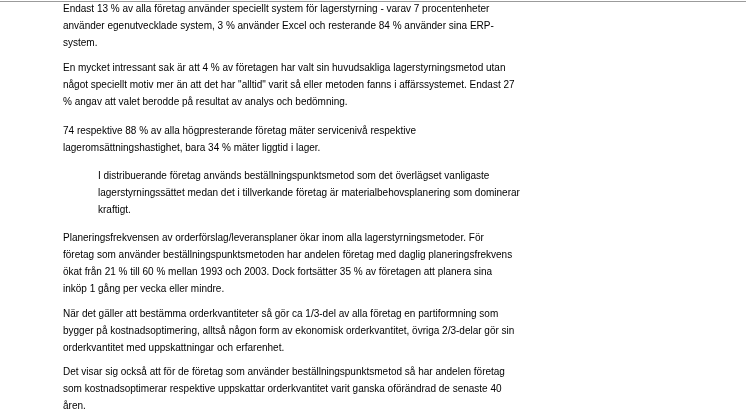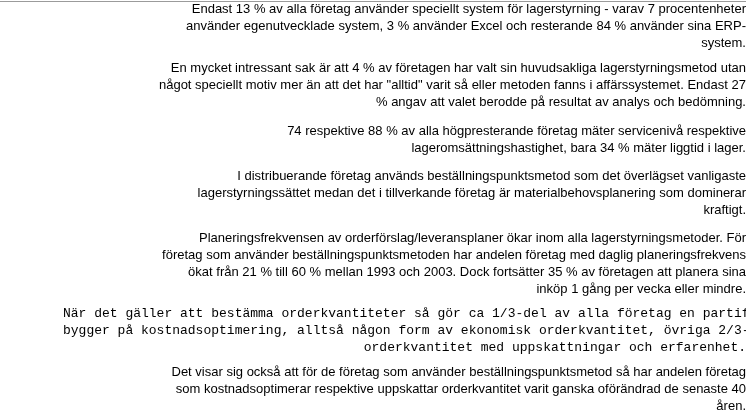--- a/index.html
+++ b/index.html
@@ -26,33 +26,32 @@
   .doc {
     position: absolute;
     top: 0;
     left: 63px;
     width: 683px;
     overflow: hidden;
   }
   .doc p {
     margin: 0;
     padding: 0;
-    font-size: 13px;
+    font-size: 10px;
     line-height: 17px;
     white-space: pre;       
     letter-spacing: 0;
-    text-align: right;
   }
   
   .doc p:nth-child(1) { margin-bottom: 8px; }
   .doc p:nth-child(2) { margin-bottom: 12px; }
   .doc p:nth-child(3) { margin-bottom: 11px; }
-  .doc p:nth-child(4) { margin-bottom: 11px; }
+  .doc p:nth-child(4) { margin-bottom: 11px; margin-left: 35px; }
   .doc p:nth-child(5) { margin-bottom: 8px; }
-  .doc p:nth-child(6) { margin-bottom: 7px; font-family: Liberation Mono, monospace; }
+  .doc p:nth-child(6) { margin-bottom: 7px; }
 </style>
 </head>
 <body>
 
 <div class="top-rule"></div>
 
 <div class="doc">
   <p>Endast 13 % av alla företag använder speciellt system för lagerstyrning - varav 7 procentenheter
 använder egenutvecklade system, 3 % använder Excel och resterande 84 % använder sina ERP-
 system.</p>

